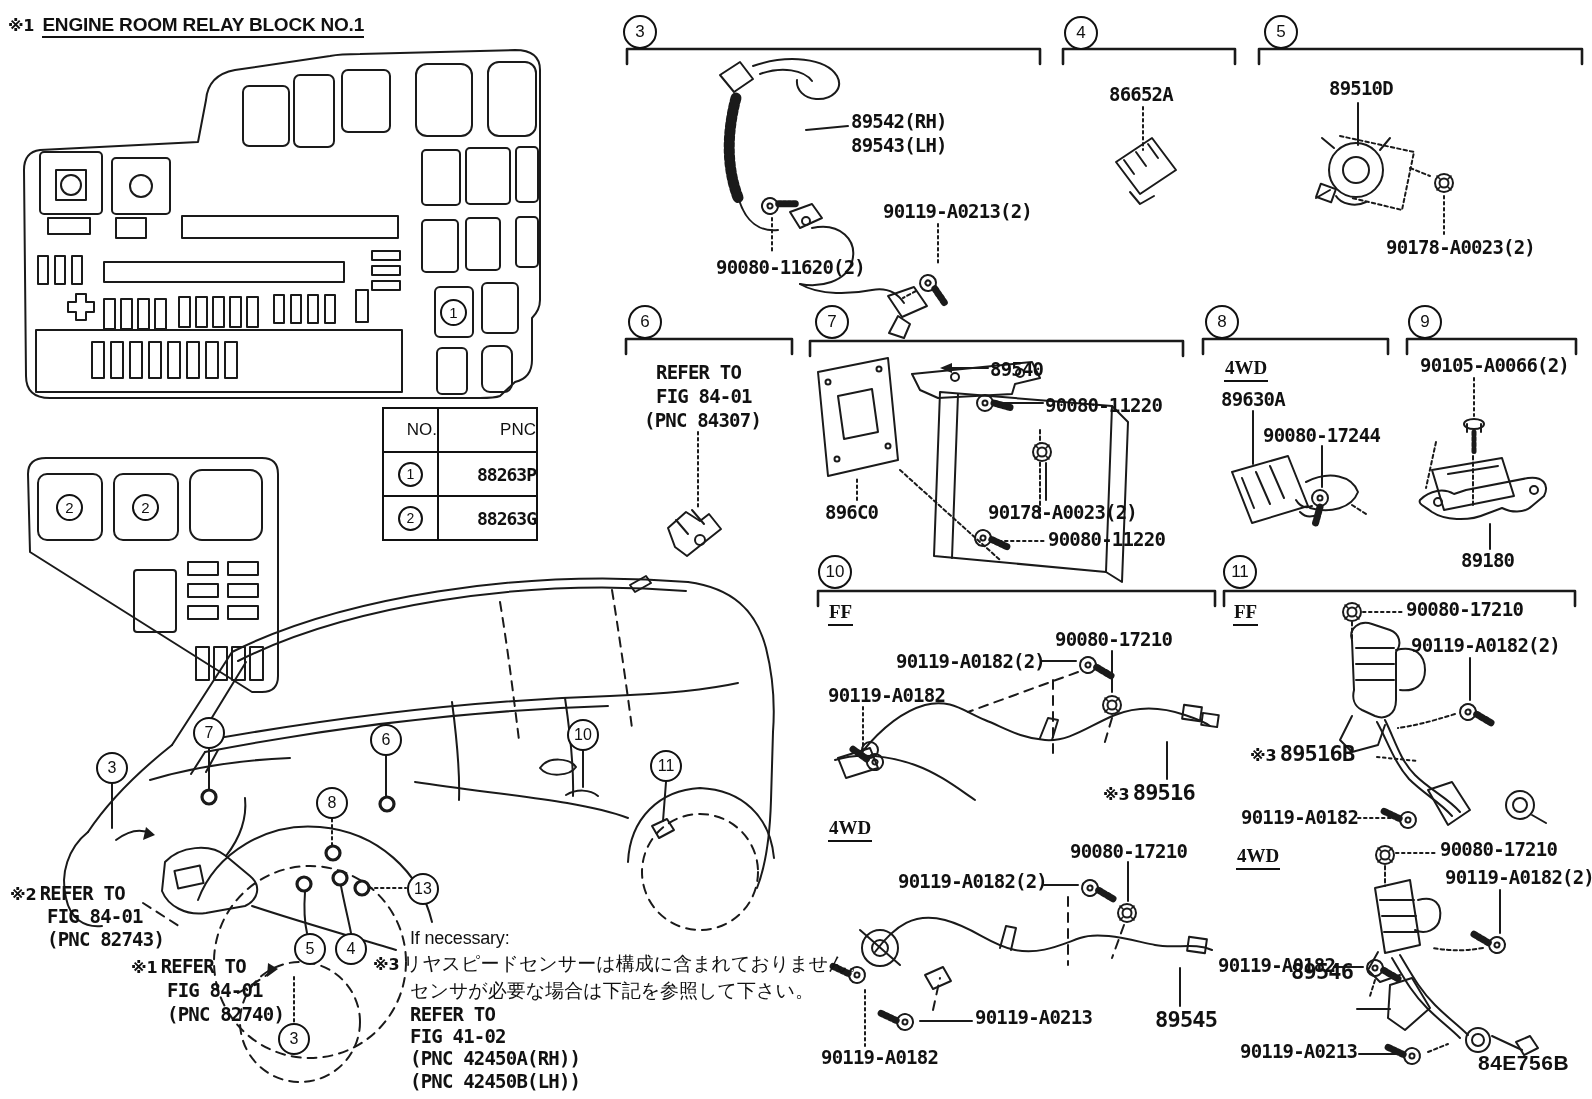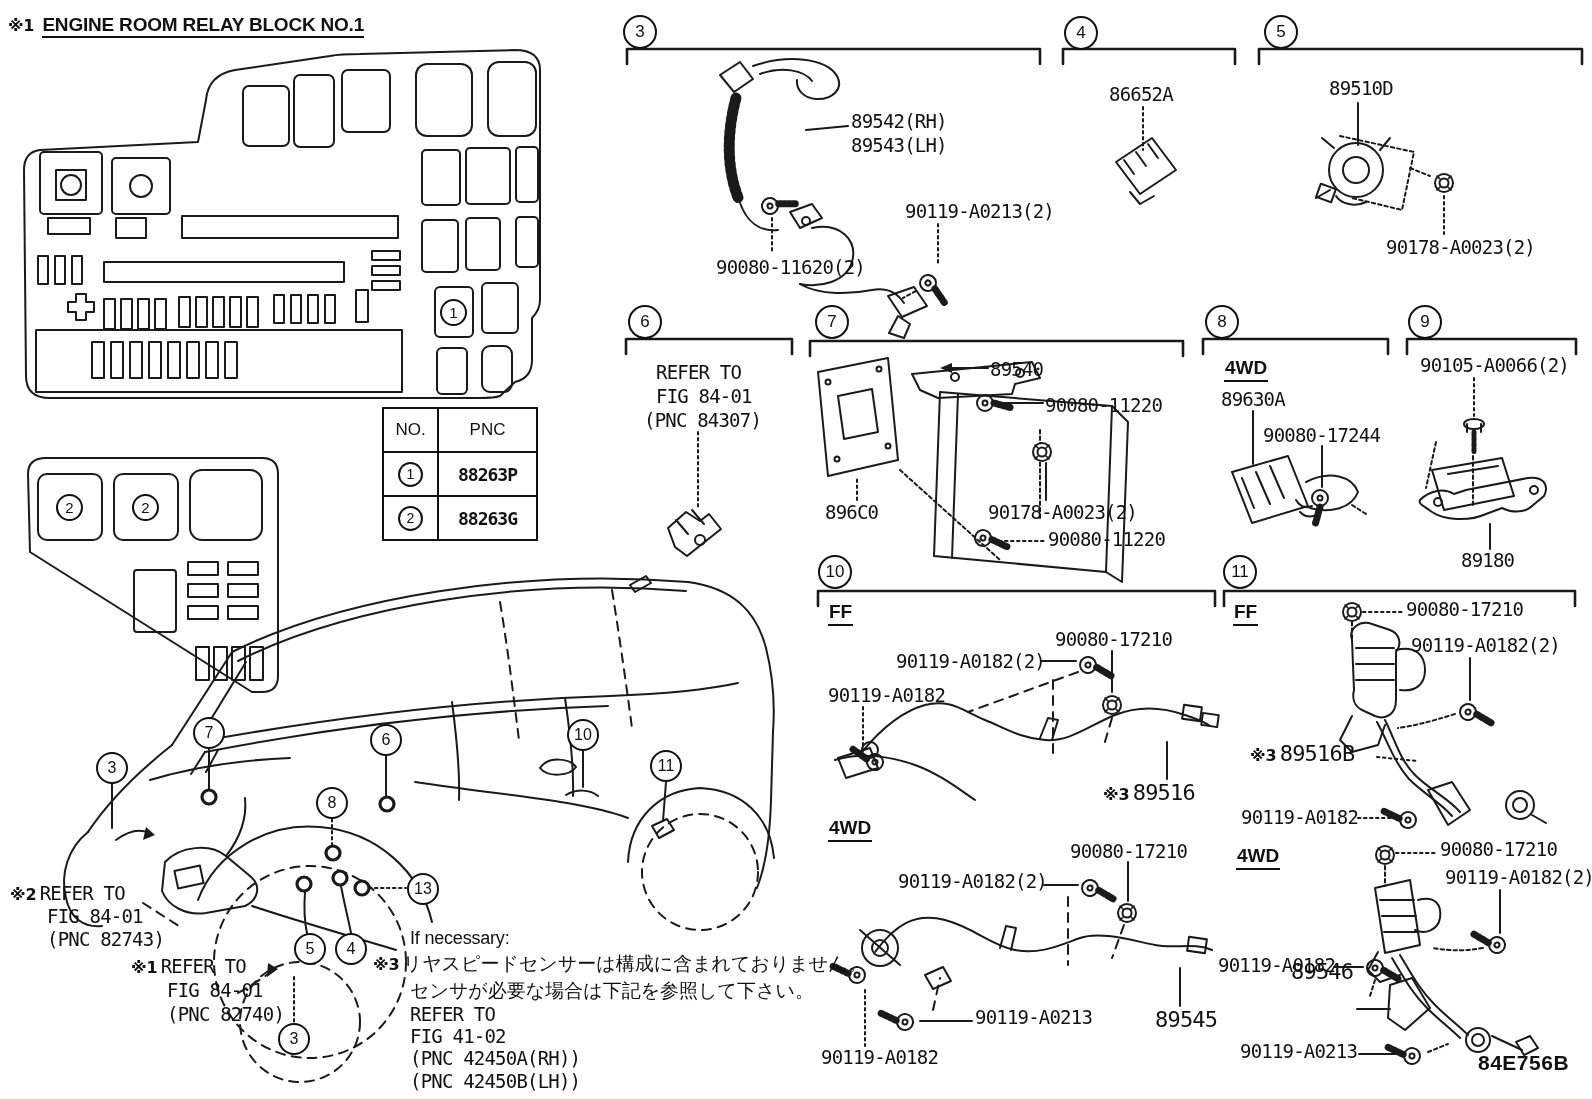--- a/index.html
+++ b/index.html
@@ -1,37 +1,37 @@
 <!DOCTYPE html>
 <html><head>
 <meta charset="utf-8">
 <style>
   html,body{margin:0;padding:0;background:#fff}
   #canvas{position:relative;width:1592px;height:1099px;background:#fff;overflow:hidden;
           font-family:"Liberation Sans",sans-serif;color:#111}
   #art{position:absolute;left:0;top:0}
   .abs{position:absolute;white-space:nowrap}
-  .pn{font-family:"DejaVu Sans Mono",monospace;font-weight:normal;font-size:19px;
+  .pn{font-family:"DejaVu Sans Mono",monospace;font-weight:bold;font-size:19px;
       letter-spacing:-0.8px;line-height:1.05}
   .pn.big{font-size:22px}
   .mk{font-family:"DejaVu Sans",sans-serif;font-weight:bold;font-size:16px;margin-right:3px}
   .ttl{font-weight:bold;font-size:19px;letter-spacing:-0.2px}
   .ttl .tx{border-bottom:2px solid #111;padding-bottom:1px}
   .nt{font-size:18px;letter-spacing:-0.2px}
   .jp{font-size:19px;font-family:"DejaVu Sans",sans-serif}
-  .drv{font-family:Liberation Sans, sans-serif;font-weight:bold;font-size:19px;
+  .drv{font-family:Liberation Serif, serif;font-weight:bold;font-size:19px;
        border-bottom:2px solid #111;padding:0 1px 1px}
   .sc,.vc,.cblk,.cnum{box-sizing:border-box;border:2px solid #111;border-radius:50%;
        display:flex;align-items:center;justify-content:center;background:#fff}
   .sc{position:absolute;width:34px;height:34px;font-size:17px}
   .vc{position:absolute;width:32px;height:32px;font-size:16px}
   .cblk{position:absolute;width:27px;height:27px;font-size:15px}
   .cnum{width:25px;height:25px;font-size:14px;margin:0 auto}
   .ptable{position:absolute;left:382px;top:407px;border-collapse:collapse;font-size:17px;background:#fff}
-  .ptable td,.ptable th{border:2.5px solid #111;text-align:center;vertical-align:middle;padding:0}
+  .ptable td,.ptable th{border:2.5px solid #111;text-align:right;vertical-align:middle;padding:0}
   .ptable th{font-weight:normal}
   .ptable .c1{width:53px;height:42px}
   .ptable .c2{width:97px;height:42px}
   .pv{font-family:"DejaVu Sans Mono",monospace;font-weight:bold;font-size:18px;letter-spacing:-1px}
   
   .s{stroke:#1a1a1a;fill:none;stroke-width:2;stroke-linecap:round;stroke-linejoin:round}
   .w3{stroke-width:2.6}
   .d1{stroke-dasharray:2.5 3.5}
   .d2{stroke-dasharray:9 7}
   .d3{stroke-dasharray:3.5 3}
@@ -440,21 +440,21 @@
 <div class="vc" style="left:316px;top:787px">8</div>
 <div class="vc" style="left:567px;top:719px">10</div>
 <div class="vc" style="left:650px;top:750px">11</div>
 <div class="vc" style="left:407px;top:873px">13</div>
 <div class="vc" style="left:294px;top:933px">5</div>
 <div class="vc" style="left:335px;top:933px">4</div>
 <div class="vc" style="left:278px;top:1023px">3</div>
 
 <div class="abs pn" style="left:851px;top:112px">89542(RH)</div>
 <div class="abs pn" style="left:851px;top:136px">89543(LH)</div>
-<div class="abs pn" style="left:905px;top:202px">90119-A0213(2)</div>
+<div class="abs pn" style="left:883px;top:202px">90119-A0213(2)</div>
 <div class="abs pn" style="left:716px;top:258px">90080-11620(2)</div>
 
 <div class="abs pn" style="left:1109px;top:85px">86652A</div>
 
 <div class="abs pn" style="left:1329px;top:79px">89510D</div>
 <div class="abs pn" style="left:1386px;top:238px">90178-A0023(2)</div>
 
 <div class="abs pn" style="left:656px;top:363px">REFER TO</div>
 <div class="abs pn" style="left:656px;top:387px">FIG 84-01</div>
 <div class="abs pn" style="left:644px;top:411px">(PNC 84307)</div>

